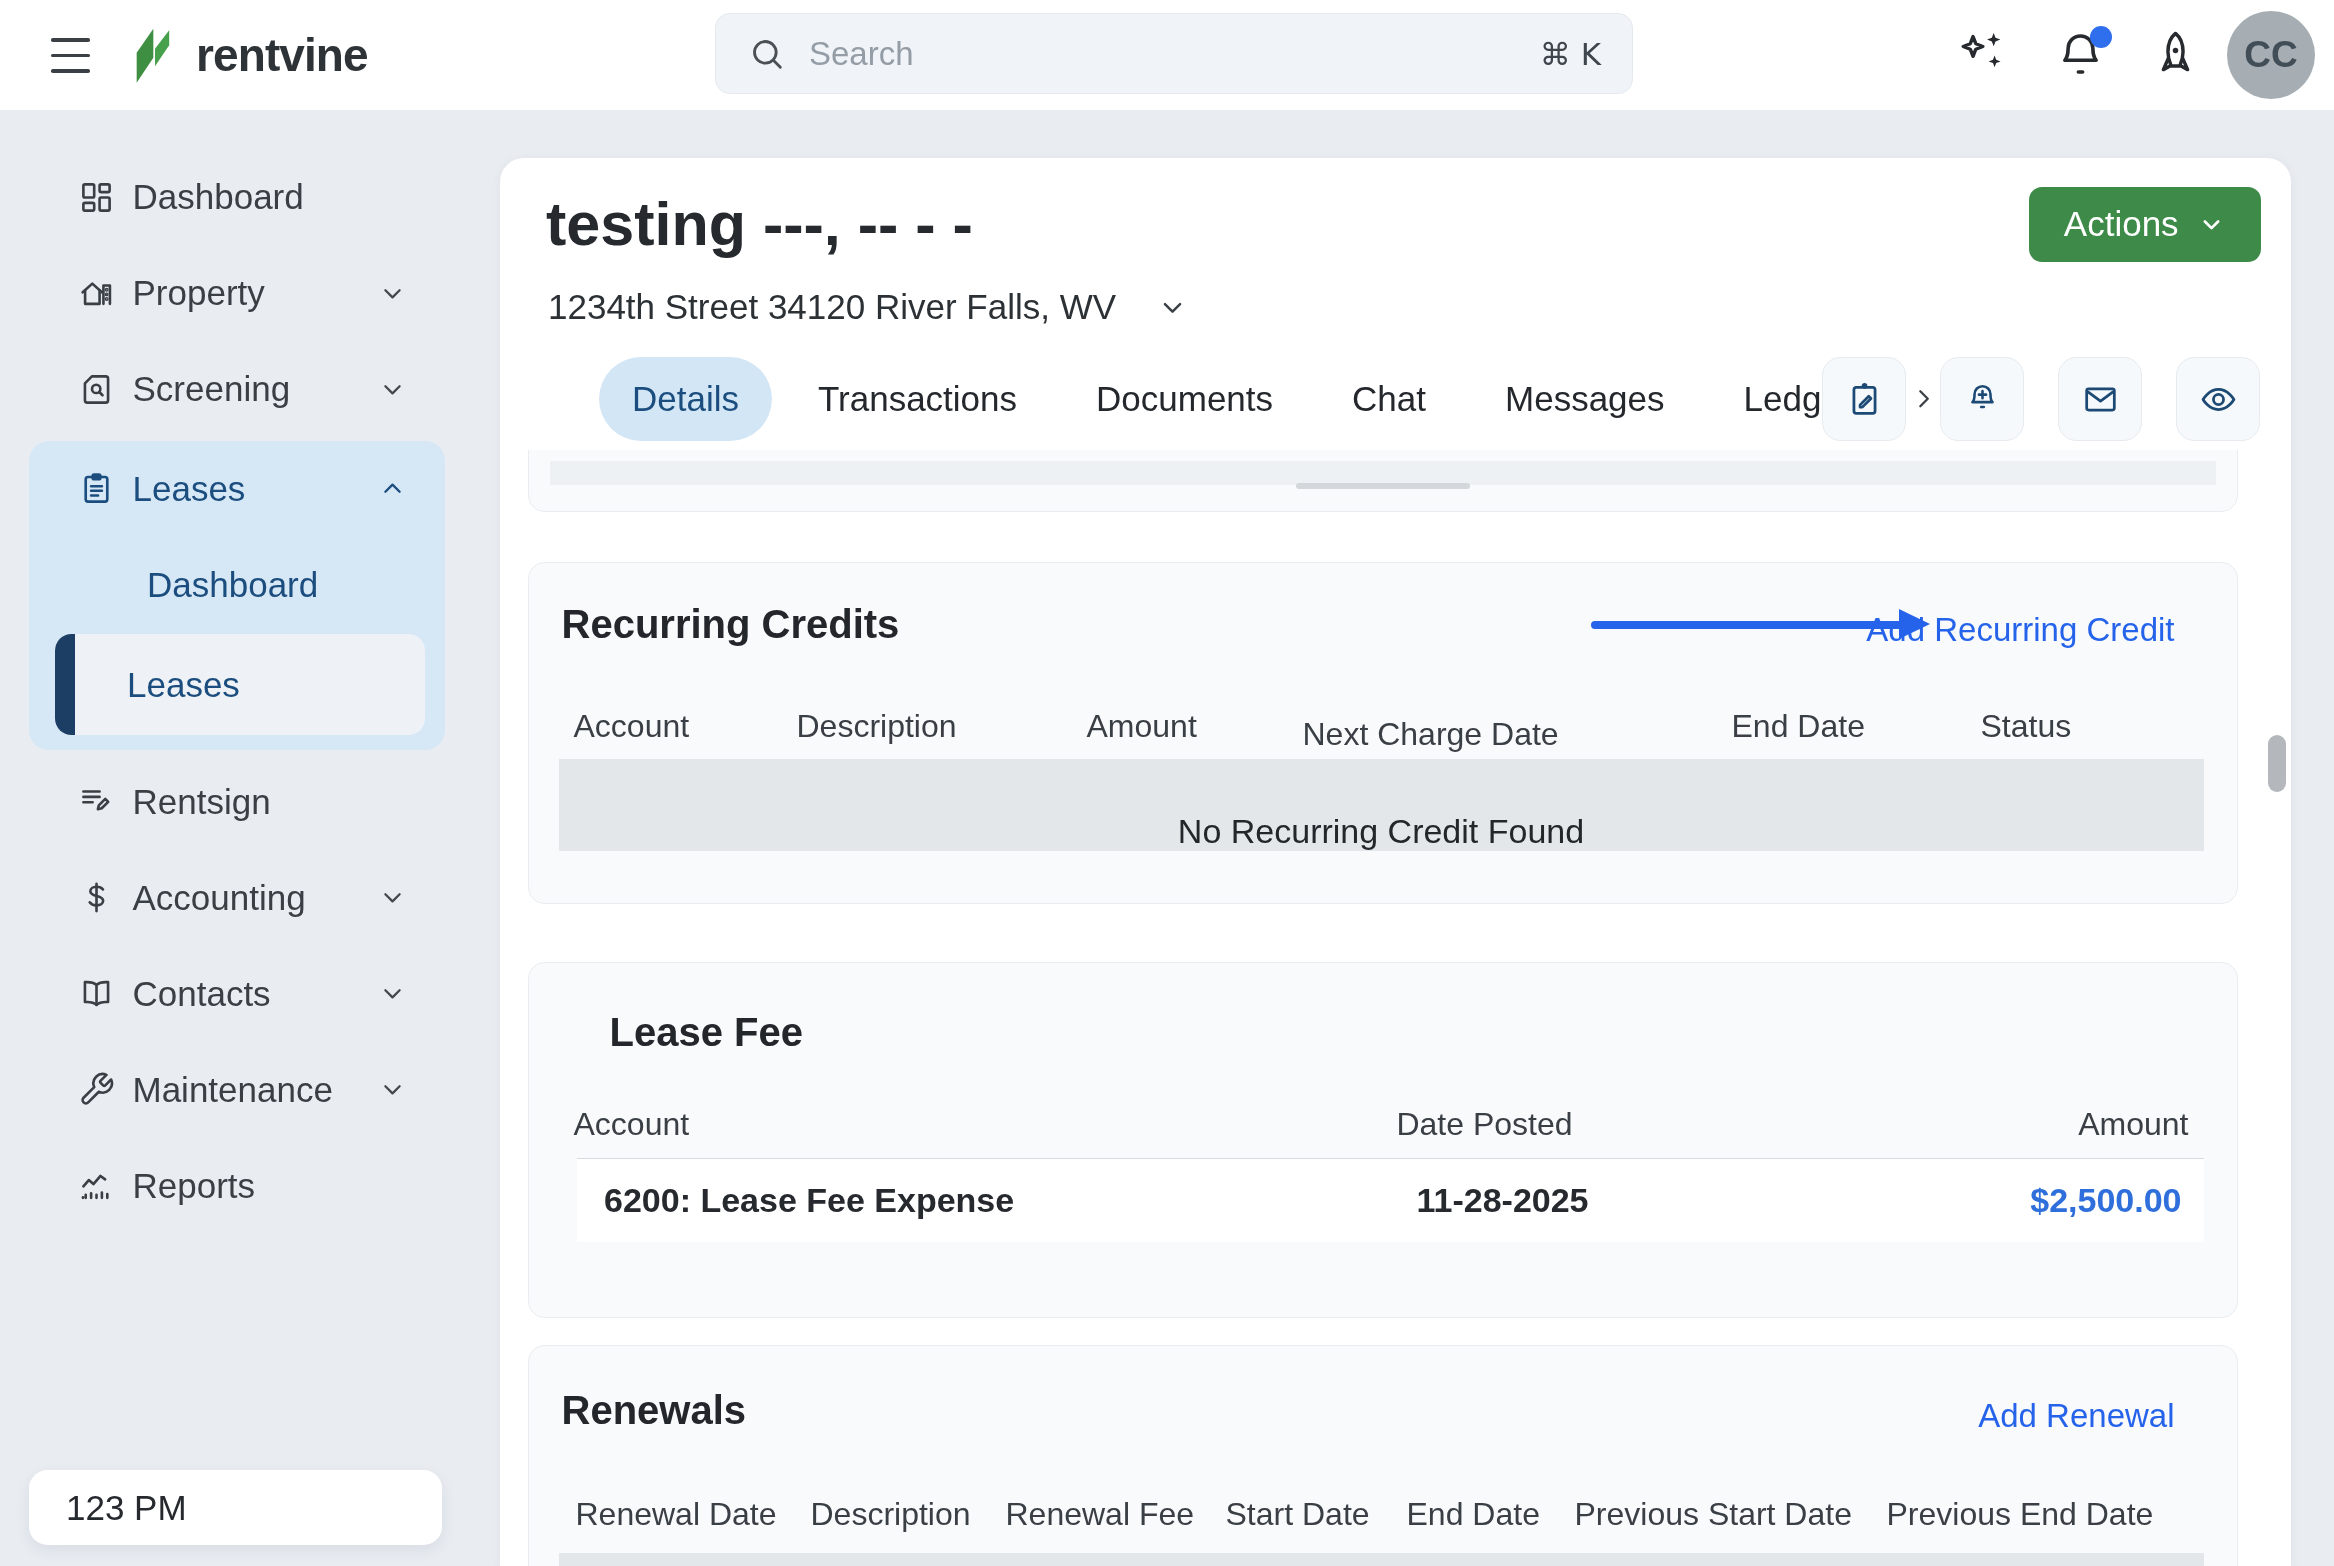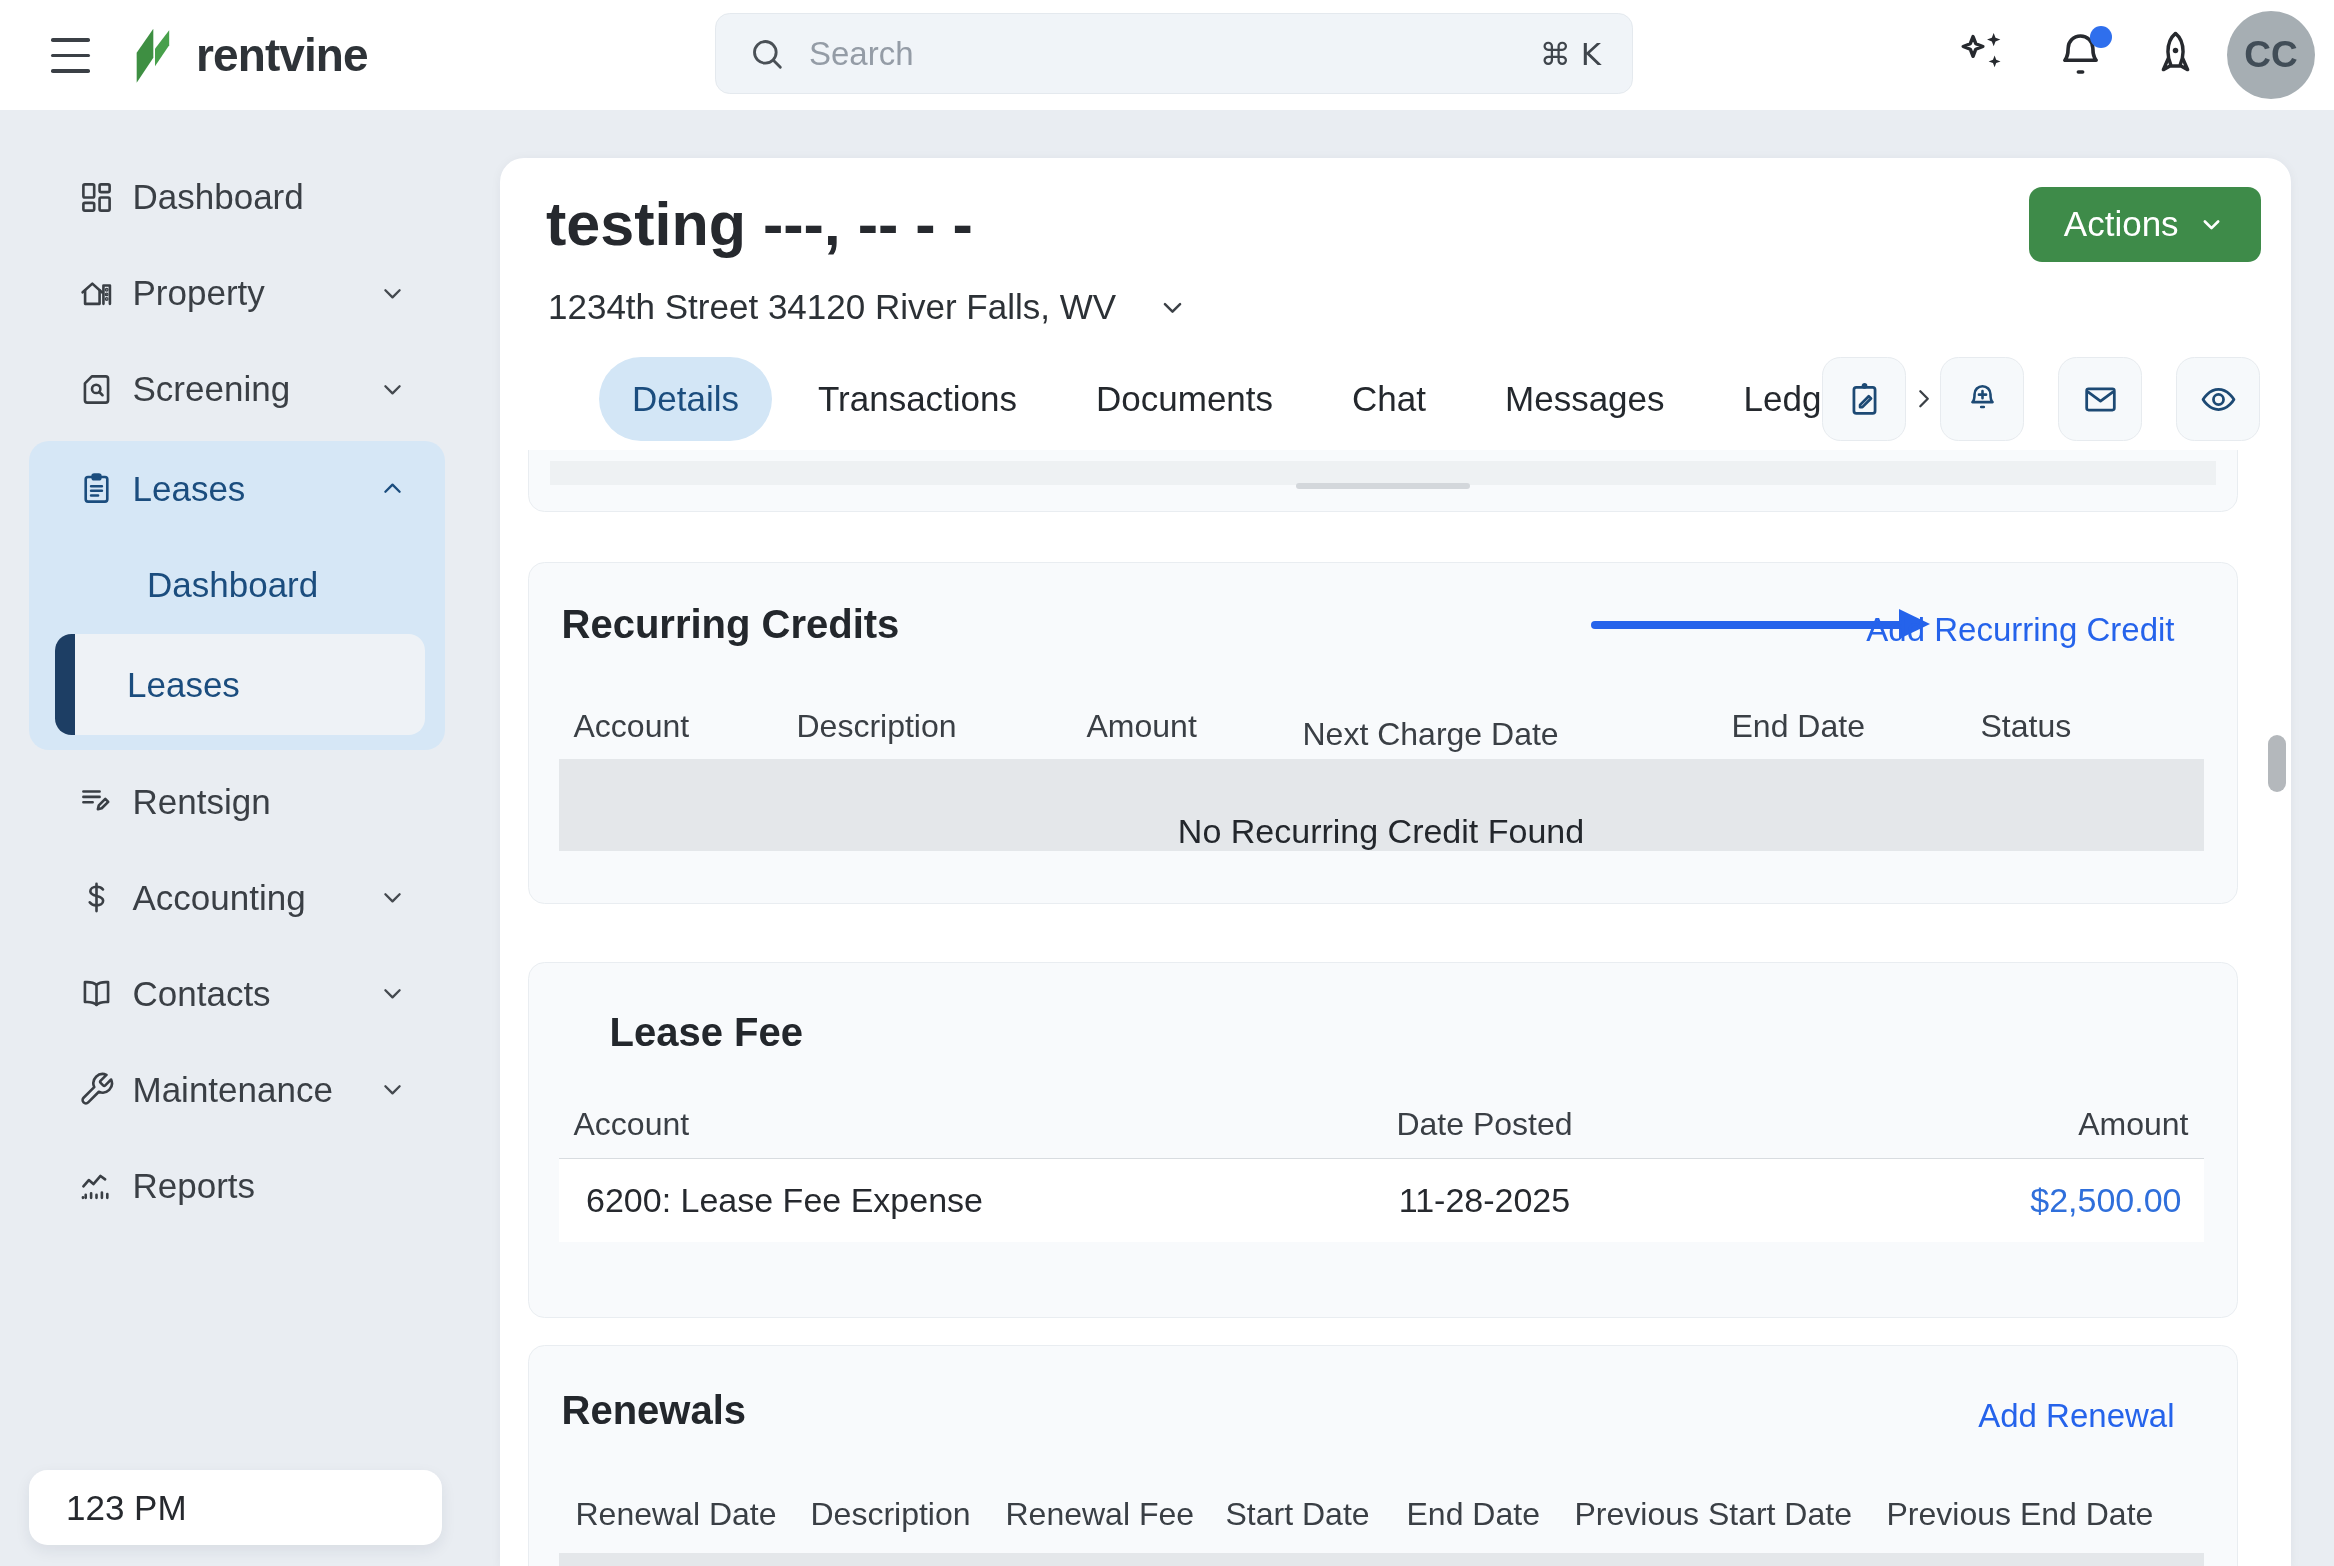--- a/index.html
+++ b/index.html
@@ -68,21 +68,21 @@
   .rc-card{top:112px;height:342px;}
   .rc-card .card-title{top:39px;}
   .rc-card .card-link{top:48px;}
   .annot-arrow{position:absolute;left:1062px;top:57px;width:338px;height:11px;}
   .annot-arrow .line{position:absolute;left:0;right:22px;top:0.9px;height:8.3px;background:var(--accent-blue);border-radius:4.6px;}
   .annot-arrow .head{position:absolute;right:-1.8px;top:-11px;width:0;height:0;border-left:31px solid var(--accent-blue);border-top:15.6px solid transparent;border-bottom:15.6px solid transparent;}
   .empty-row{position:absolute;left:30px;right:33px;top:196px;height:92px;background:var(--empty-row);display:flex;align-items:flex-end;justify-content:center;font-size:34px;color:#23272c;}
 
   .lf-card{top:512px;height:356px;}
   .lf-card .card-title{top:47px;margin-left:48px;}
-  .lf-row{position:absolute;left:30px;right:33px;top:195px;height:84px;background:#fff;border-top:1.8px solid #d8dce0;}
+  .lf-row{position:absolute;left:48px;right:33px;top:195px;height:84px;background:#fff;border-top:1.8px solid #d8dce0;font-weight:bold;}
   .lf-row .cell{position:absolute;top:0;height:100%;display:flex;align-items:center;font-size:34px;color:#26292e;}
 
   .rn-card{top:895px;height:386px;}
   .rn-card .card-title{top:42px;}
   .rn-card .card-link{top:51px;}
   .rn-empty{position:absolute;left:30px;right:33px;top:207px;height:110px;background:var(--empty-row);}
 
   .scroll-thumb{position:absolute;right:4.6px;top:577px;width:18.4px;height:57px;background:#b4b8bc;border-radius:9.2px;cursor:pointer;}
 
   svg{display:block;}

